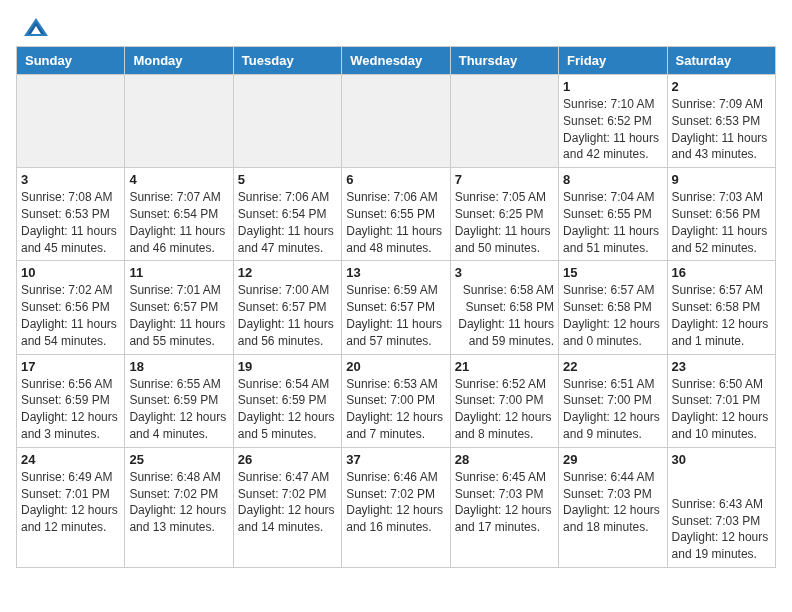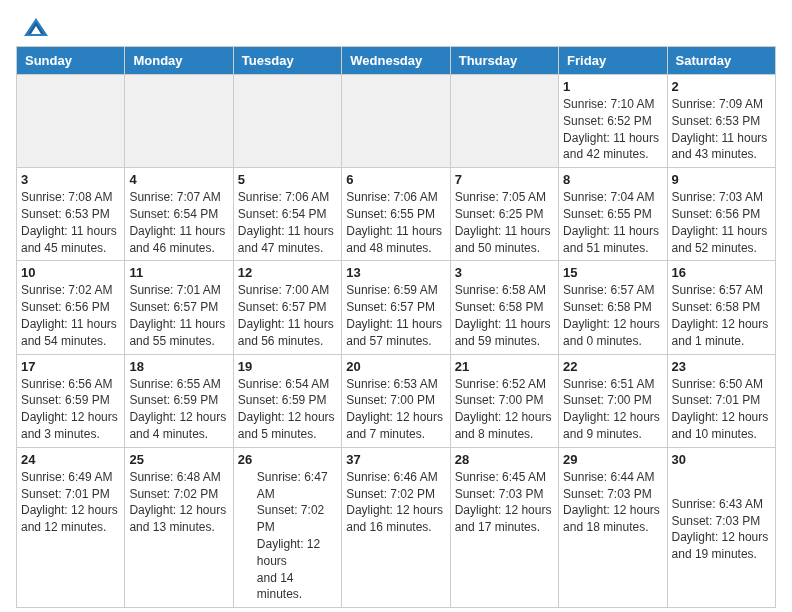--- a/index.html
+++ b/index.html
@@ -217,21 +217,21 @@
         </td>
         <td>
           <span class="day-number">13</span>
           <div class="day-info" style="white-space: pre-line;">Sunrise: 6:59 AM
 Sunset: 6:57 PM
 Daylight: 11 hours
 and 57 minutes.</div>
         </td>
         <td>
           <span class="day-number">3</span>
-          <div class="day-info" style="white-space: pre-line;">Sunrise: 6:58 AM
+          <div class="day-info" style="white-space: pre-line; text-align: right;">Sunrise: 6:58 AM
 Sunset: 6:58 PM
 Daylight: 11 hours
 and 59 minutes.</div>
         </td>
         <td>
           <span class="day-number">15</span>
           <div class="day-info" style="white-space: pre-line;">Sunrise: 6:57 AM
 Sunset: 6:58 PM
 Daylight: 12 hours
 and 0 minutes.</div>
@@ -305,21 +305,21 @@
         </td>
         <td>
           <span class="day-number">25</span>
           <div class="day-info" style="white-space: pre-line;">Sunrise: 6:48 AM
 Sunset: 7:02 PM
 Daylight: 12 hours
 and 13 minutes.</div>
         </td>
         <td>
           <span class="day-number">26</span>
-          <div class="day-info" style="white-space: pre-line; margin-left: 19px;">Sunrise: 6:47 AM
+          <div class="day-info" style="white-space: pre-line;">Sunrise: 6:47 AM
 Sunset: 7:02 PM
 Daylight: 12 hours
 and 14 minutes.</div>
         </td>
         <td>
           <span class="day-number">37</span>
           <div class="day-info" style="white-space: pre-line;">Sunrise: 6:46 AM
 Sunset: 7:02 PM
 Daylight: 12 hours
 and 16 minutes.</div>

